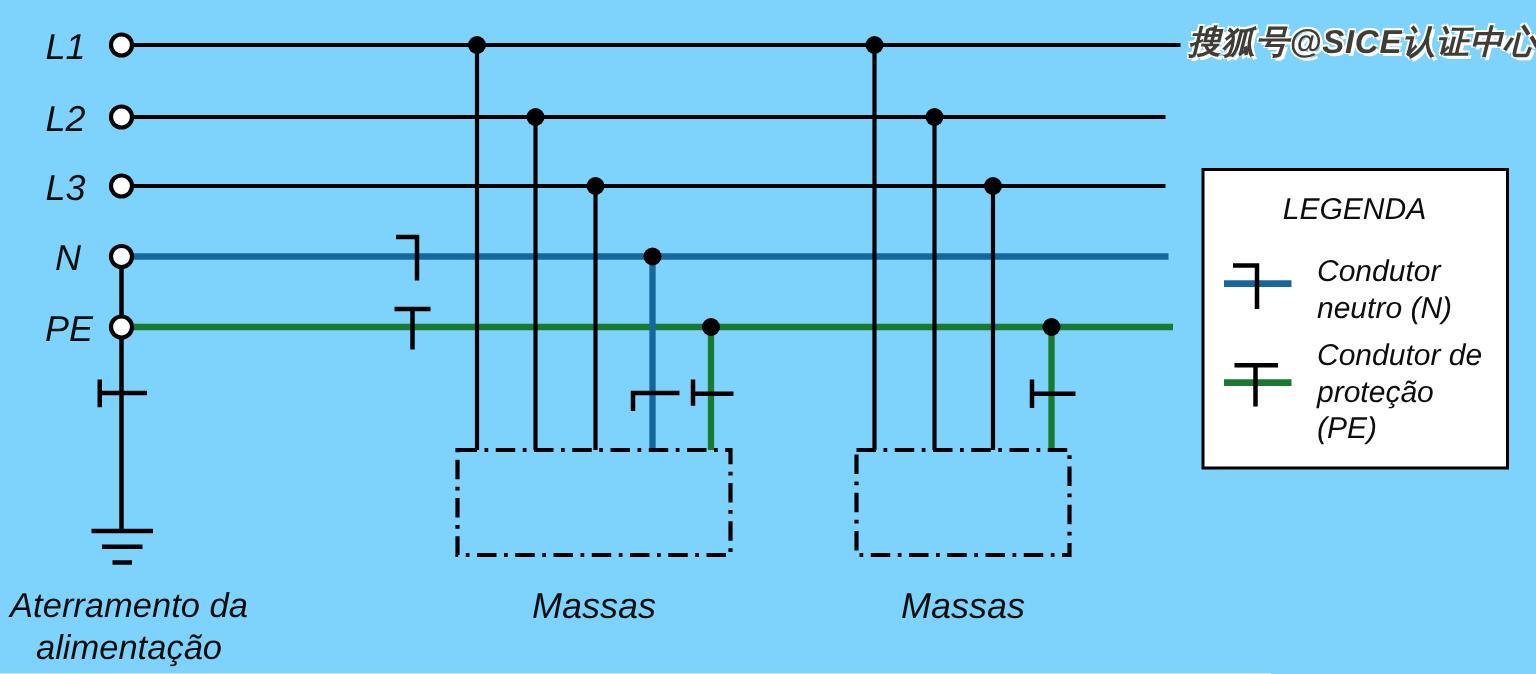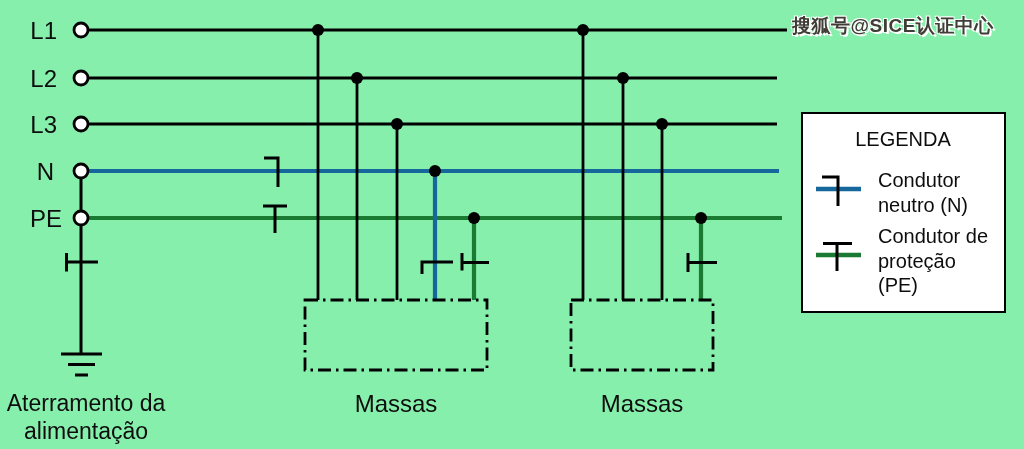--- a/index.html
+++ b/index.html
@@ -1,33 +1,34 @@
 <!DOCTYPE html>
 <html><head>
 <meta charset="utf-8">
 <style>
   html,body{margin:0;padding:0;background:#ffffff;}
   .stage{
     position:relative;
     width:1024px;height:449px;
-    background:#86efac;
+    background:#7dd3fc;
     font-family:"Liberation Sans", sans-serif;
     overflow:hidden;
+    font-style:italic;
   }
   svg{position:absolute;left:0;top:0;}
   svg text{fill:#0d0d0d;}
   .buslabel{font-size:24px;}
   .caption{font-size:23px;}
   .massas{font-size:24px;}
   .legend-title{font-size:20px;}
   .legend-text{font-size:20px;}
   .watermark{
     position:absolute;
     left:792px;top:13px;width:232px;
-    font-size:19px;font-weight:bold;
+    font-size:22px;font-weight:bold;
     letter-spacing:0.5px;
     color:#3f3d35;
     text-shadow:-1px -1px 0 #ffffff,1px -1px 0 #ffffff,-1px 1px 0 #ffffff,2px 2px 0 #ffffff;
     white-space:nowrap;
   }
 </style>
 </head>
 <body>
 
 <div class="stage">

